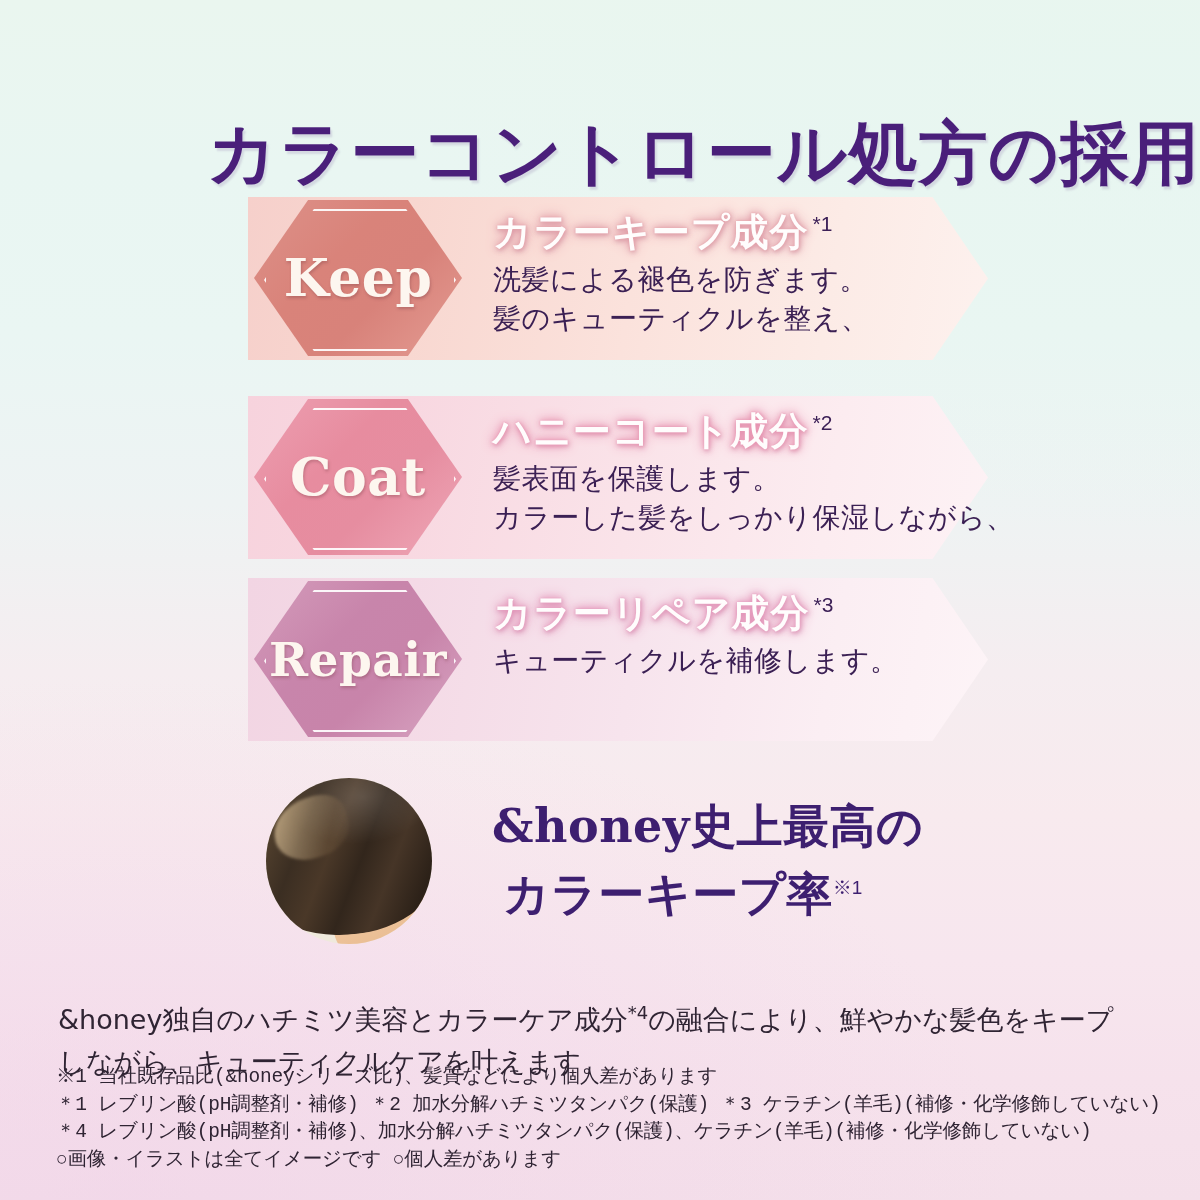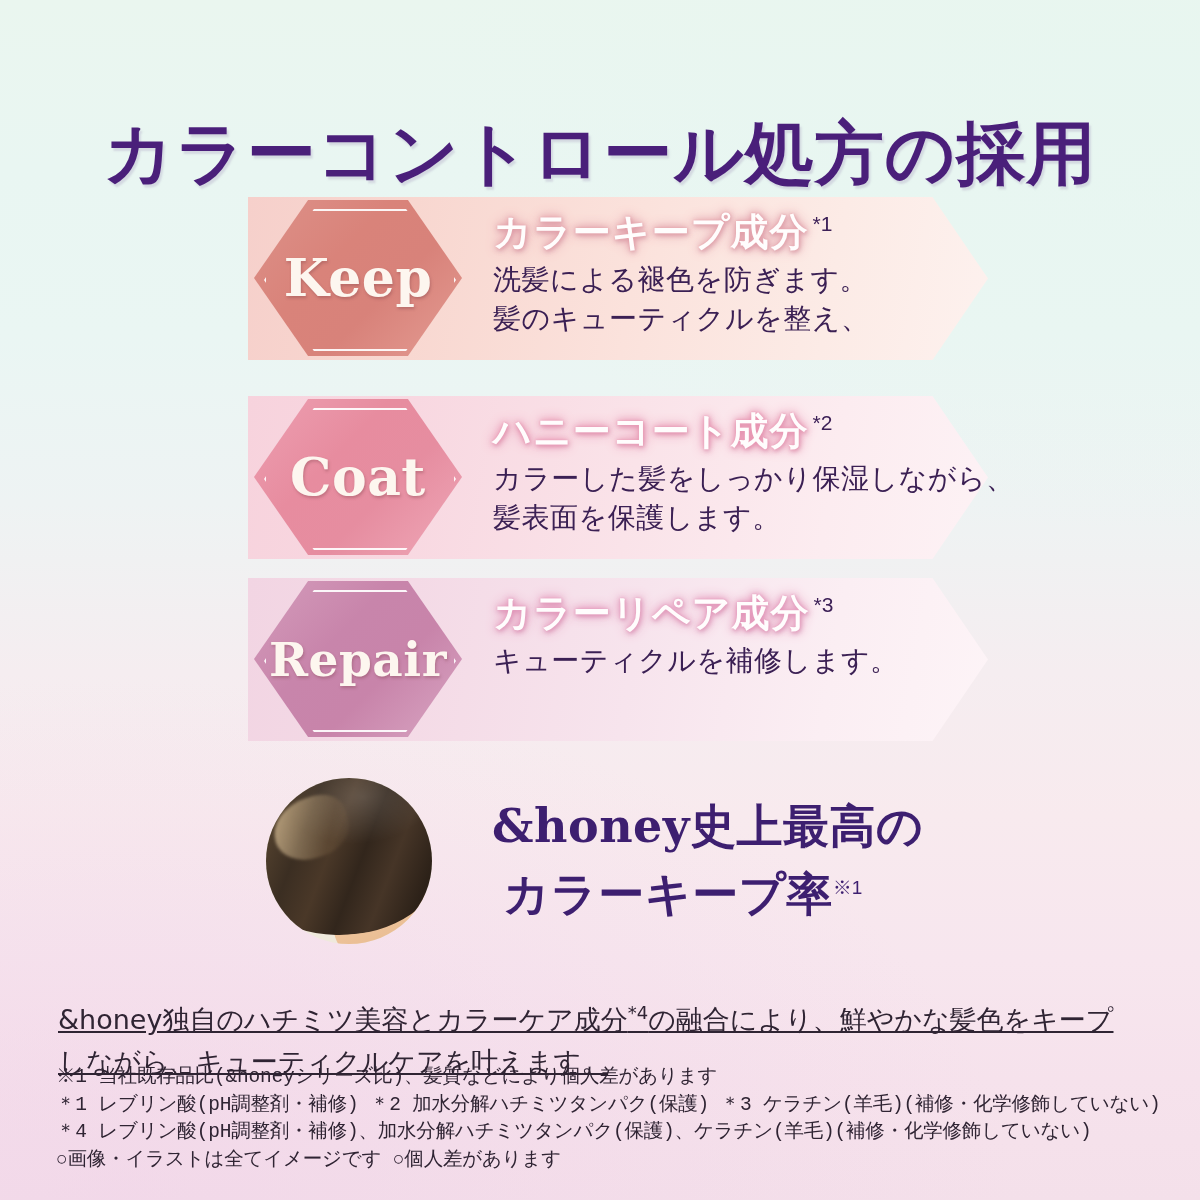--- a/index.html
+++ b/index.html
@@ -41,21 +41,21 @@
       radial-gradient(120% 70% at 10% 100%, rgba(240,210,232,0.55) 0%, rgba(240,210,232,0) 62%),
       radial-gradient(100% 60% at 95% 8%, rgba(231,246,240,0.75) 0%, rgba(231,246,240,0) 60%);
   }
 
   
   .title {
     position: absolute;
     top: 62px;
     left: 0;
     width: 1200px;
-    text-align: center;
+    text-align: right;
     font-family: "DejaVu Serif", "Liberation Serif", serif;
     font-size: 69px;
     font-weight: 700;
     letter-spacing: 1px;
     color: #4a1f7a;
     text-shadow: 2px 3px 2px rgba(180,175,200,0.40);
     z-index: 5;
   }
 
   
@@ -250,21 +250,20 @@
     position: absolute;
     left: 58px;
     top: 972px;
     width: 1100px;
     font-family: "DejaVu Sans", "Liberation Sans", sans-serif;
     font-size: 27px;
     line-height: 1.56;
     color: #2f2433;
     letter-spacing: 0px;
     z-index: 4;
-    text-decoration: underline;
   }
   .lead .sup {
     font-size: 18px;
     vertical-align: super;
   }
 
   
   .notes {
     position: absolute;
     left: 56px;
@@ -303,22 +302,22 @@
 
   <div class="banner banner-2">
     <div class="banner-bg"></div>
     <div class="hex hex-2">
       <div class="hex-outline"></div>
       <div class="hex-label">Coat</div>
     </div>
     <div class="btext">
       <div class="bhead"><span>ハニーコート成分</span><span class="sup">*2</span></div>
       <div class="bbody">
+        <span>髪表面を保護します。</span>
         <span>カラーした髪をしっかり保湿しながら、</span>
-        <span>髪表面を保護します。</span>
       </div>
     </div>
   </div>
 
   <div class="banner banner-3">
     <div class="banner-bg"></div>
     <div class="hex hex-3">
       <div class="hex-outline"></div>
       <div class="hex-label">Repair</div>
     </div>

